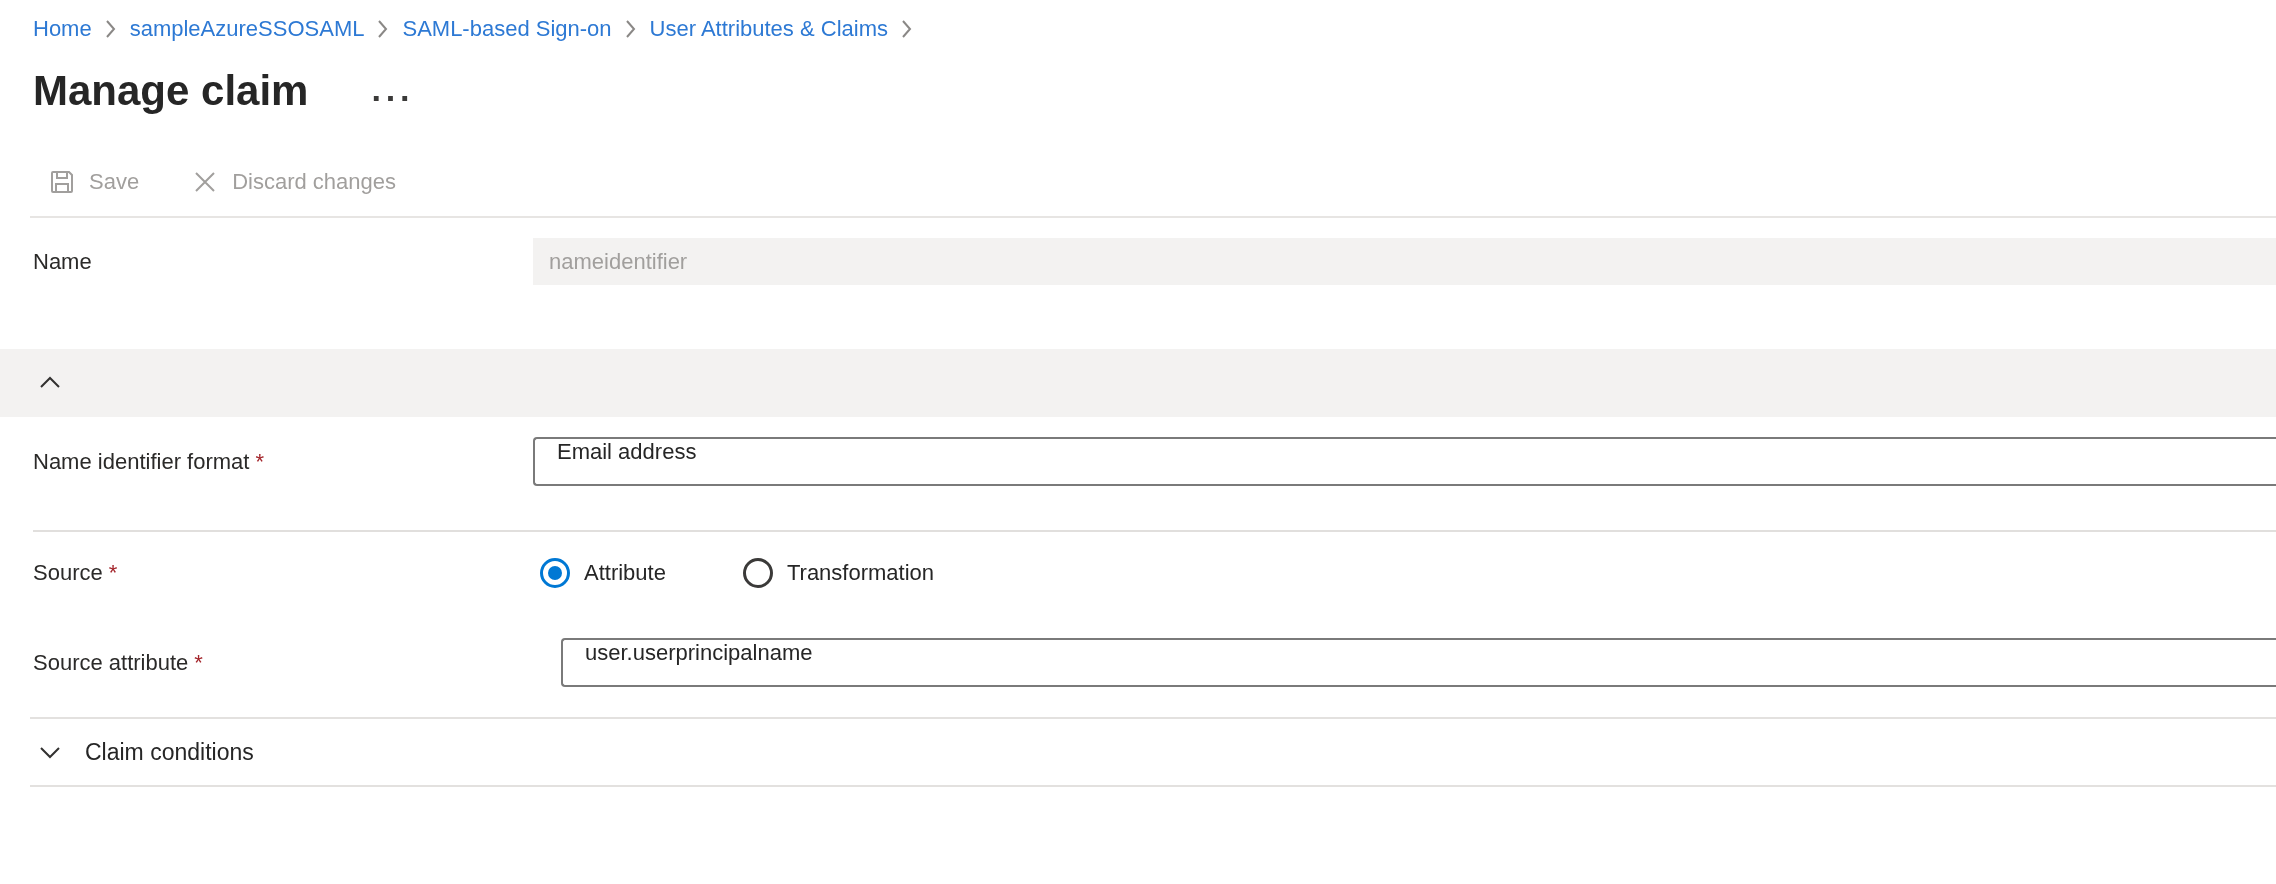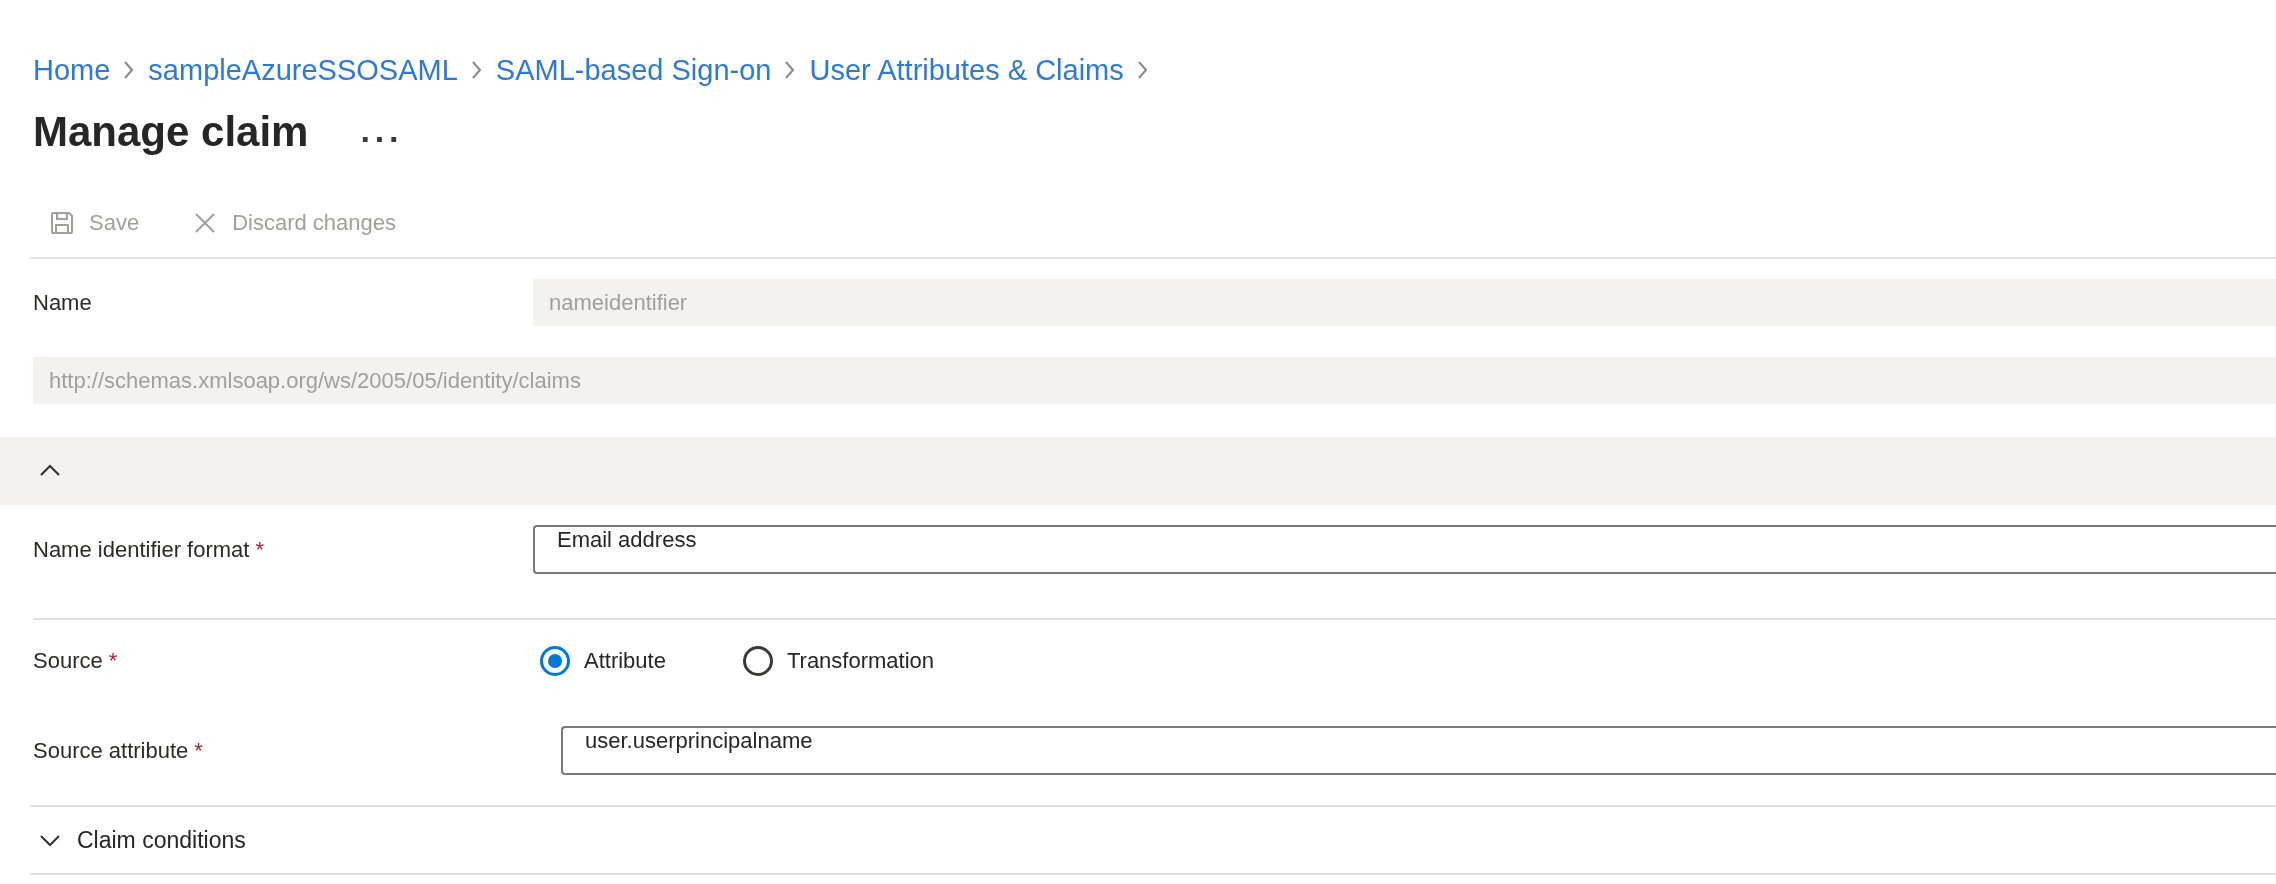--- a/index.html
+++ b/index.html
@@ -8,31 +8,30 @@
     background: #ffffff;
     font-family: "Liberation Sans", sans-serif;
     color: #262626;
   }
 
   
   .breadcrumb {
     display: flex; align-items: center;
     padding: 14px 0 0 33px;
     height: 44px;
-    font-size: 29px;
-    margin-top: 41px;
+    font-size: 22px;
   }
   .crumb { color: #2d79d4; cursor: pointer; white-space: nowrap; }
   .crumb-sep { display: inline-flex; align-items: center; margin: 0 13px; }
   .crumb-sep svg { display: block; }
 
   
   .title-row {
     display: flex; align-items: center;
-    padding-left: 33px; margin-top: 18px; height: 58px;
+    padding-left: 33px; margin-top: 18px; height: 58px; gap: 11px;
   }
   .page-title { font-size: 42px; font-weight: 700; color: #262626; letter-spacing: 0; }
   .more-btn {
     margin-left: 52px; margin-top: 14px;
     font-size: 34px; font-weight: 700; color: #3b3a39;
     letter-spacing: 3px; line-height: 10px;
     background: none; border: none; cursor: pointer;
   }
 
   
@@ -93,21 +92,21 @@
     cursor: pointer;
   }
   .section-band .chev { display: inline-flex; margin-right: 15px; }
   .section-title { font-size: 23px; color: #262626; }
 
   .section-collapsed {
     margin-left: 30px; margin-top: 30px; height: 70px;
     border-top: 2px solid #e3e1df; border-bottom: 2px solid #e3e1df;
     display: flex; align-items: center;
     padding-left: 8px;
-    background: #ffffff; cursor: pointer;
+    background: #ffffff; cursor: pointer; gap: 8px;
   }
   .section-collapsed .chev { display: inline-flex; margin-right: 15px; }
 
   .mid-divider {
     height: 0; border-bottom: 2px solid #e1dfdd;
     margin-left: 33px;
   }
 
   
   .radio-group { display: flex; align-items: center; padding-left: 7px; gap: 47px; }
@@ -189,23 +188,20 @@
 <div class="toolbar-divider"></div>
 
 <div class="form-row row-name">
   <label class="form-label">Name</label>
   <div class="control">
     <input class="input-disabled" disabled="" value="nameidentifier" style="">
   </div>
 </div>
 
 <div class="form-row row-namespace">
-  <div class="control">
-    <input class="input-disabled" disabled="" value="http://schemas.xmlsoap.org/ws/2005/05/identity/claims" style="">
-  </div>
 </div>
 
 <div class="section-band">
   <span class="chev">
     <svg width="24" height="18" viewBox="0 0 24 18">
         <path d="M3 13l9-9 9 9" fill="none" stroke="#323130" stroke-width="2"></path>
       </svg>
   </span>
 </div>
 

